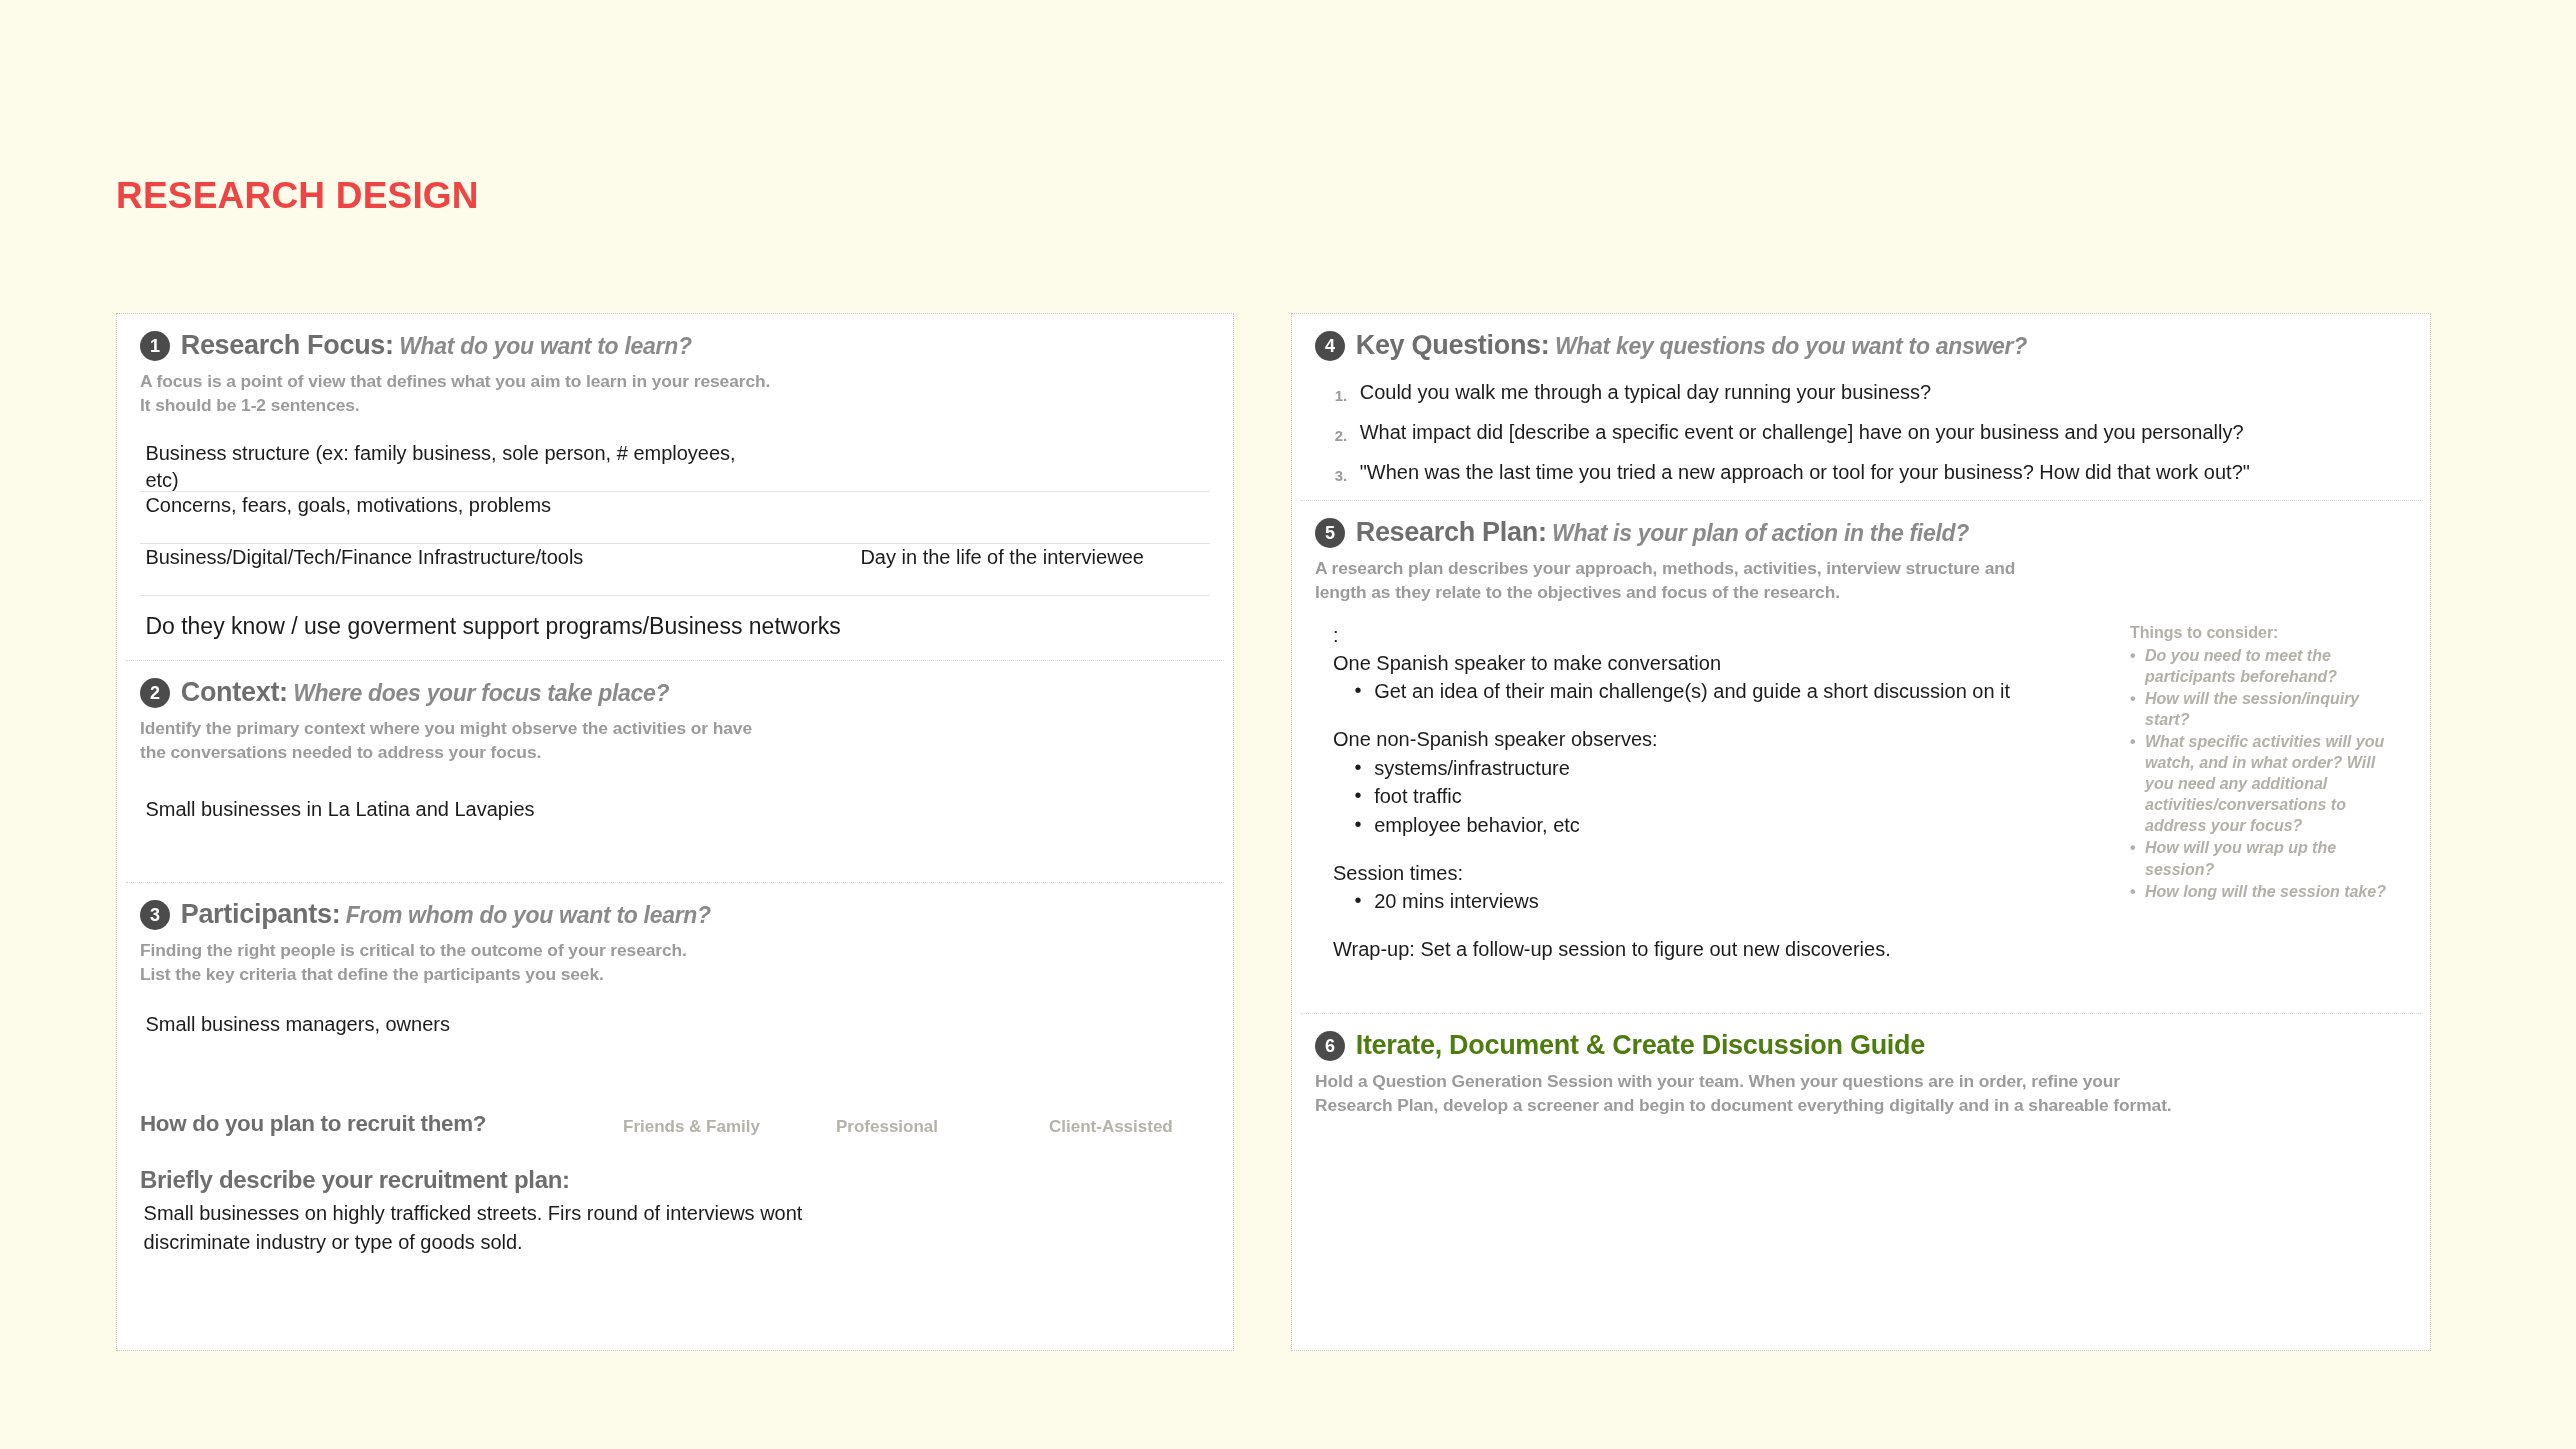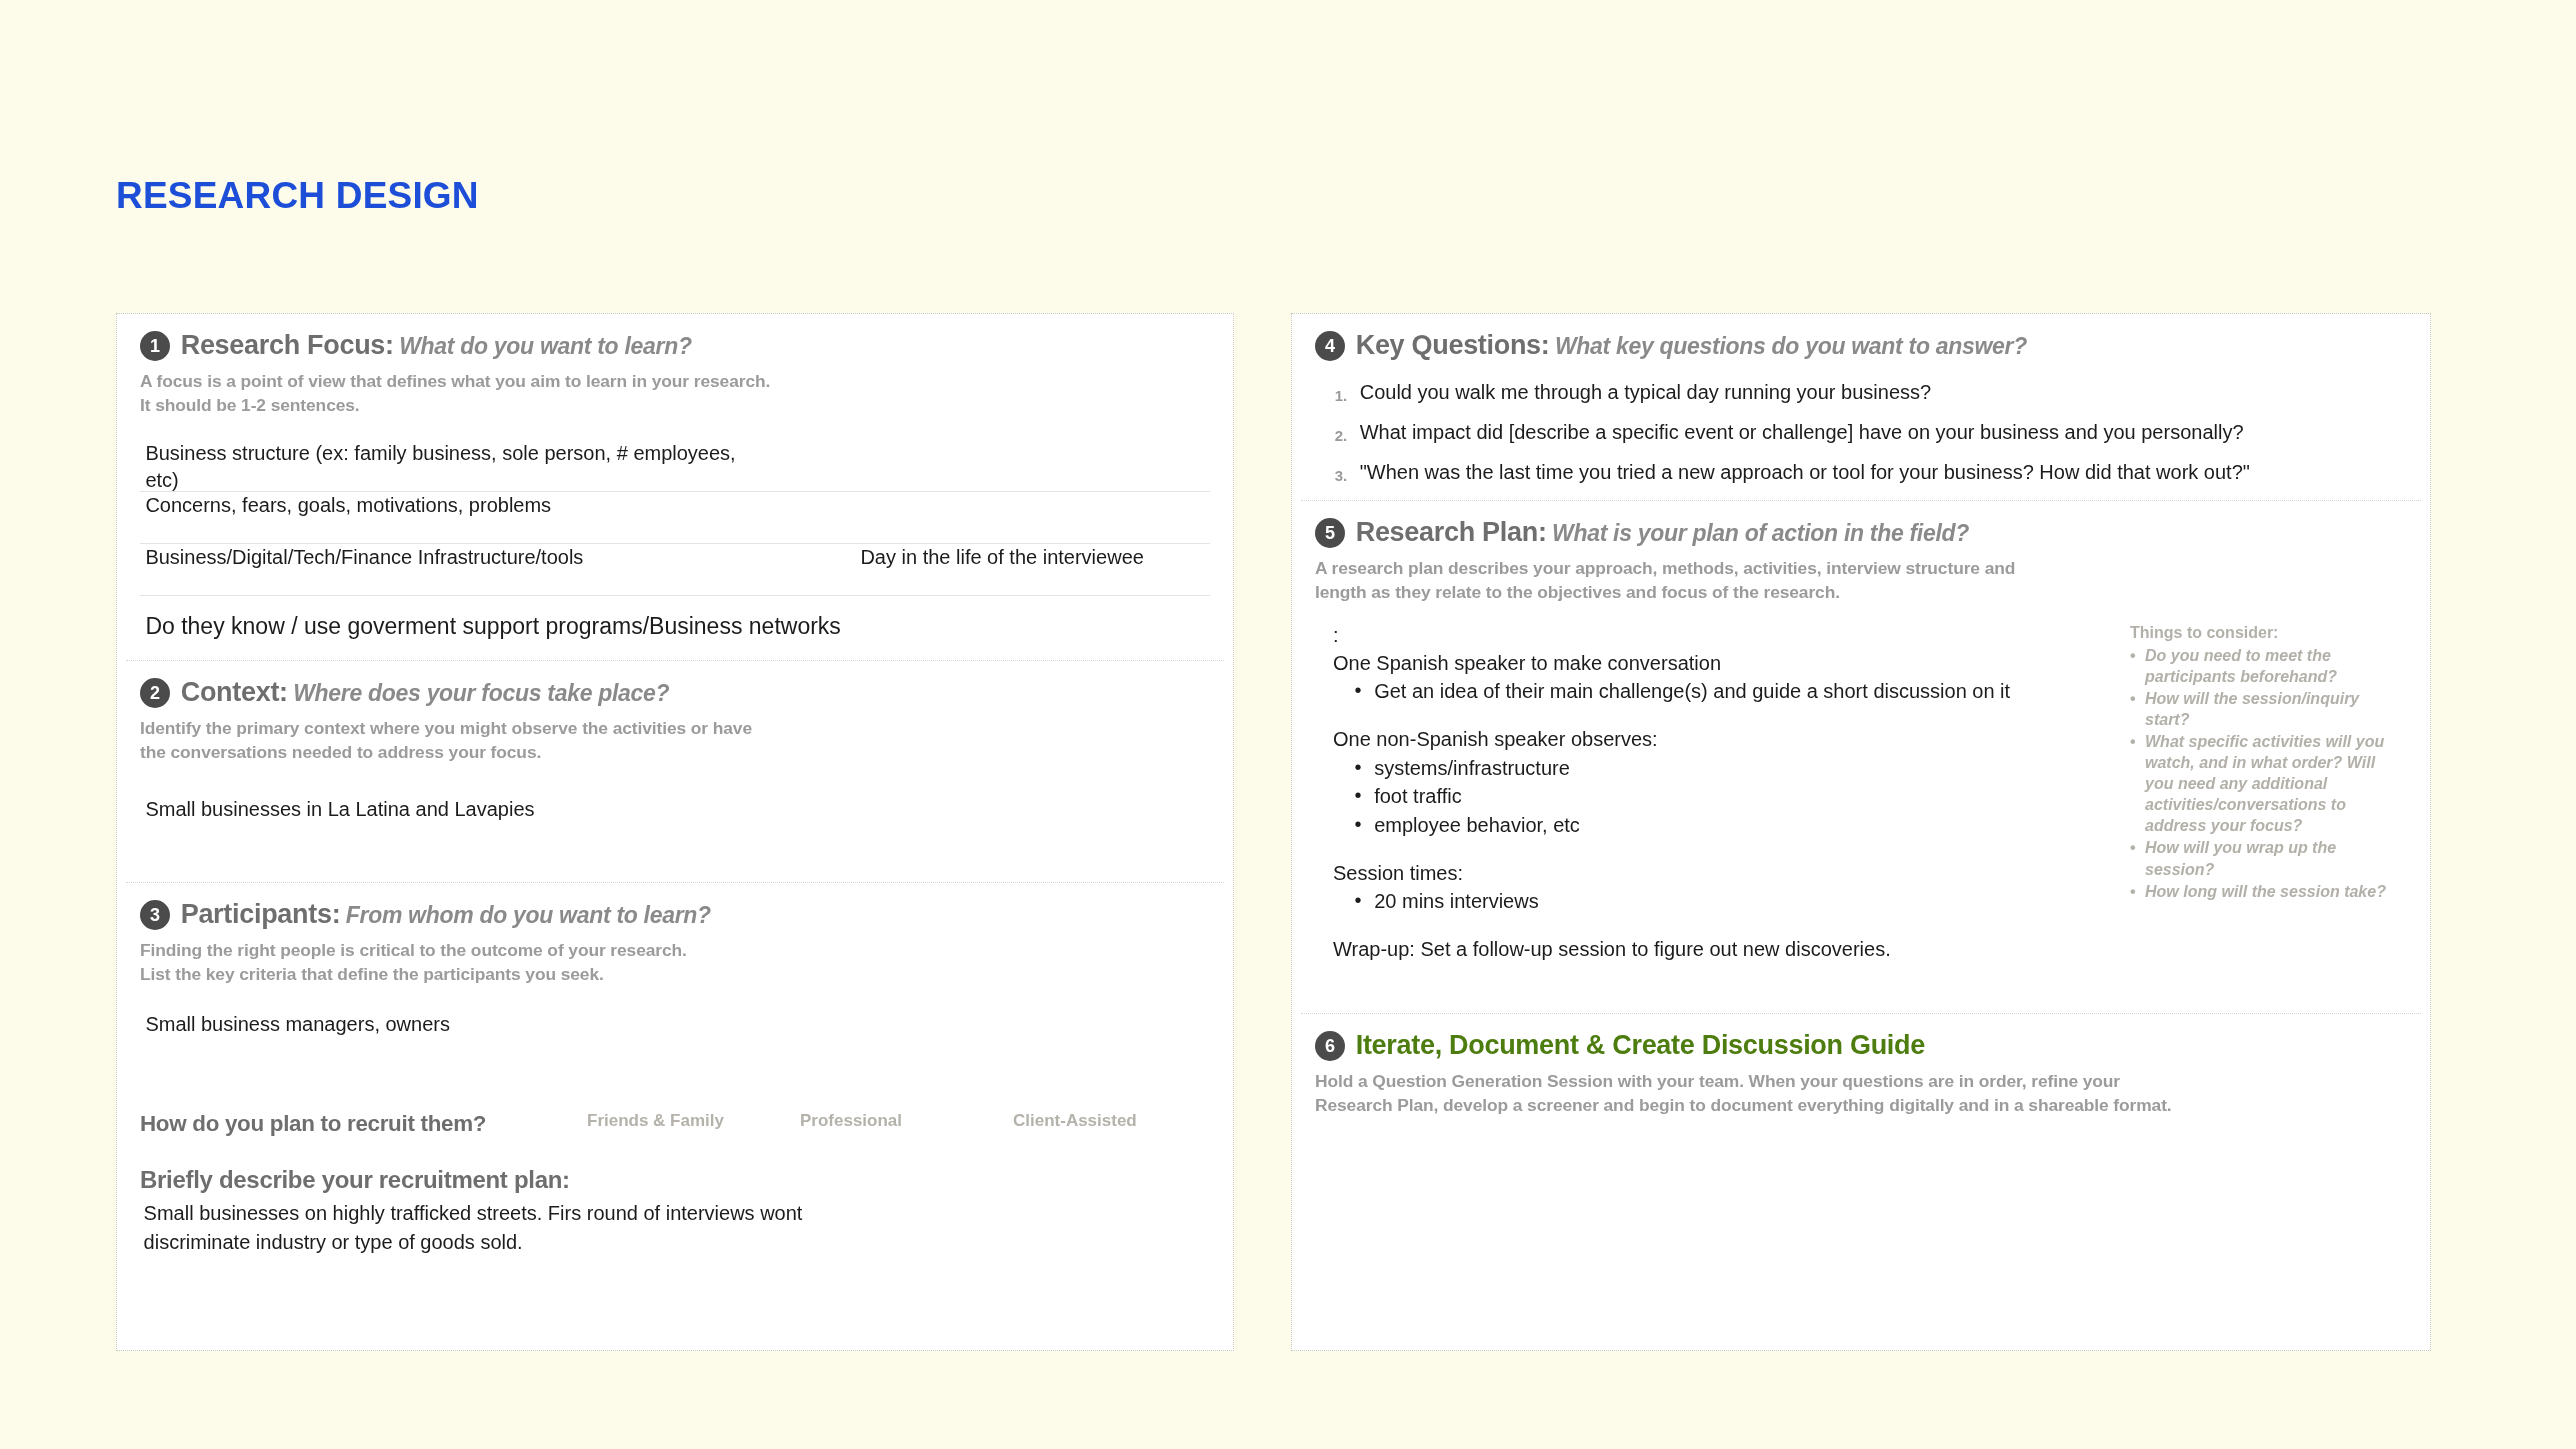--- a/index.html
+++ b/index.html
@@ -21,21 +21,21 @@
   }
 
   
   .page-title {
     position: absolute;
     left: 116px;
     top: 175px;
     font-size: 37px;
     font-weight: 700;
     letter-spacing: 0.2px;
-    color: #1d4ed8;
+    color: #ef4444;
     font-family: "Liberation Sans", sans-serif;
   }
 
   
   .panel {
     position: absolute;
     top: 313px;
     background: #ffffff;
     border: 1.8px dotted #c9c7bd;
     overflow: hidden;
@@ -191,22 +191,23 @@
     content: "\2022";
     position: absolute;
     left: 0;
     top: 0;
     font-style: normal;
   }
 
   
   .recruit-row {
     display: flex;
-    align-items: flex-start;
+    align-items: flex-end;
     margin-top: 18px;
+    gap: 36px;
   }
   .recruit-q {
     font-size: 22.4px;
     font-weight: 700;
     color: #6e6e6e;
     letter-spacing: -0.3px;
     flex: 0 0 447px;
   }
   .recruit-opts { display: flex; flex: 1; }
   .recruit-opt {

